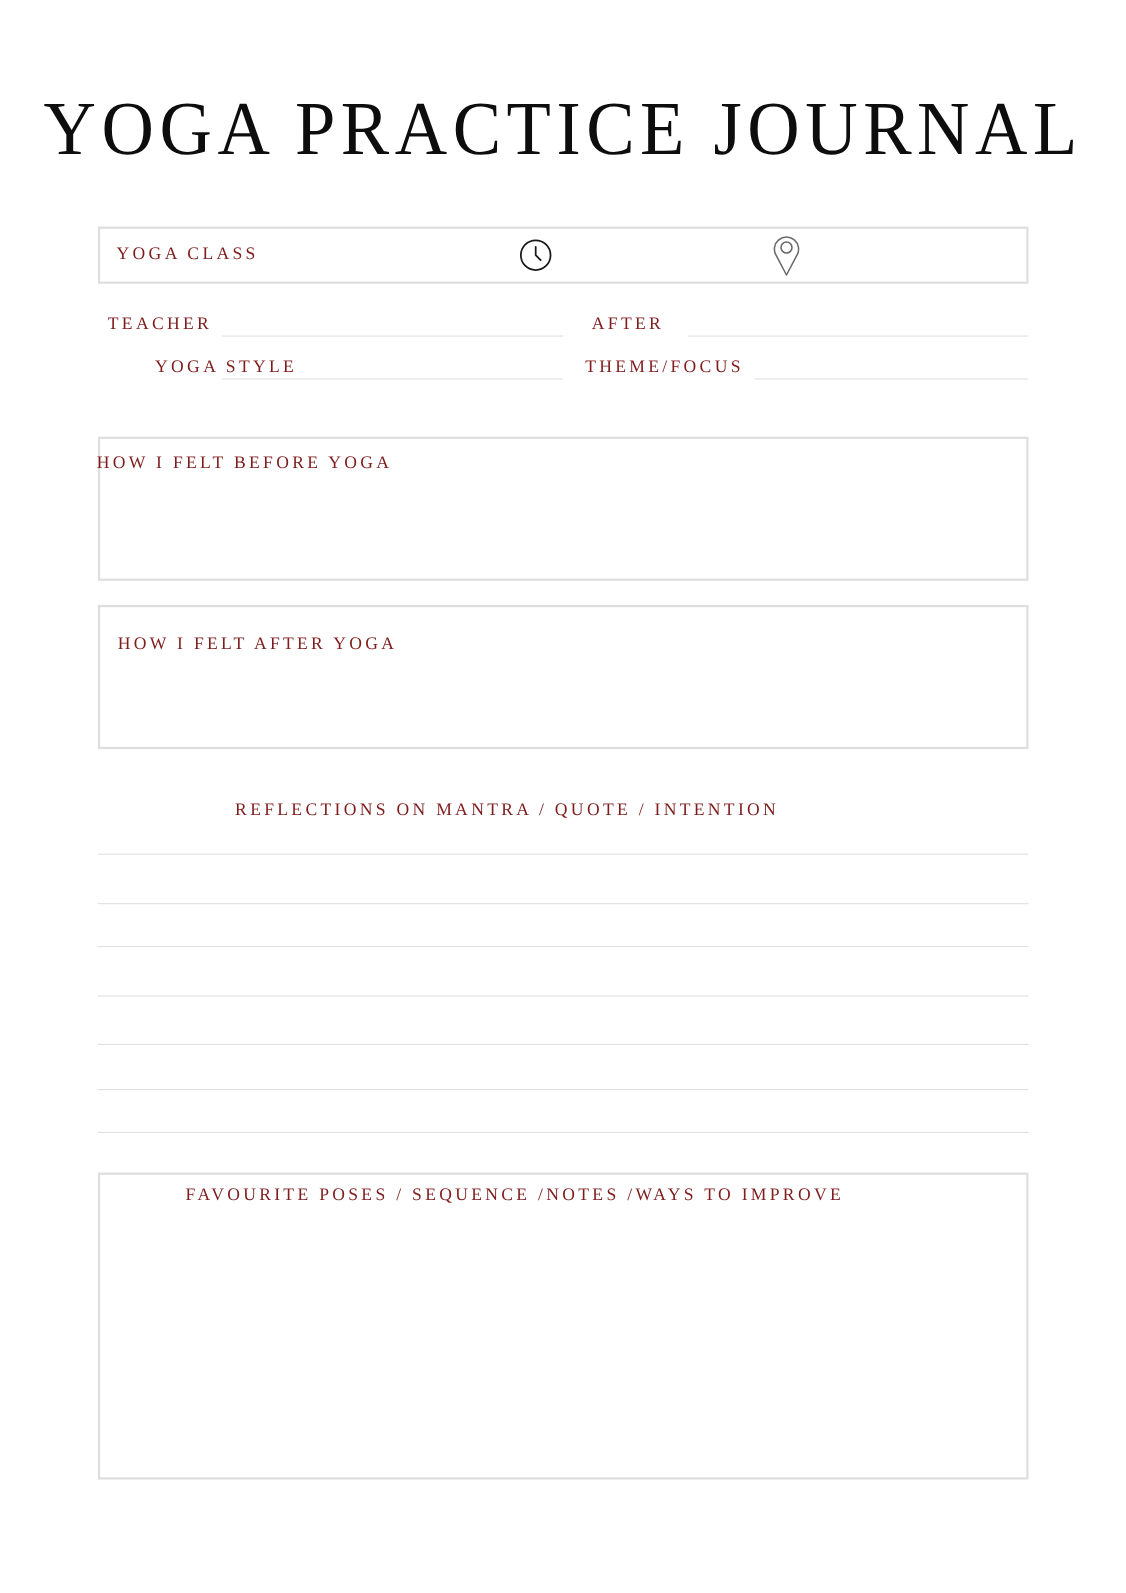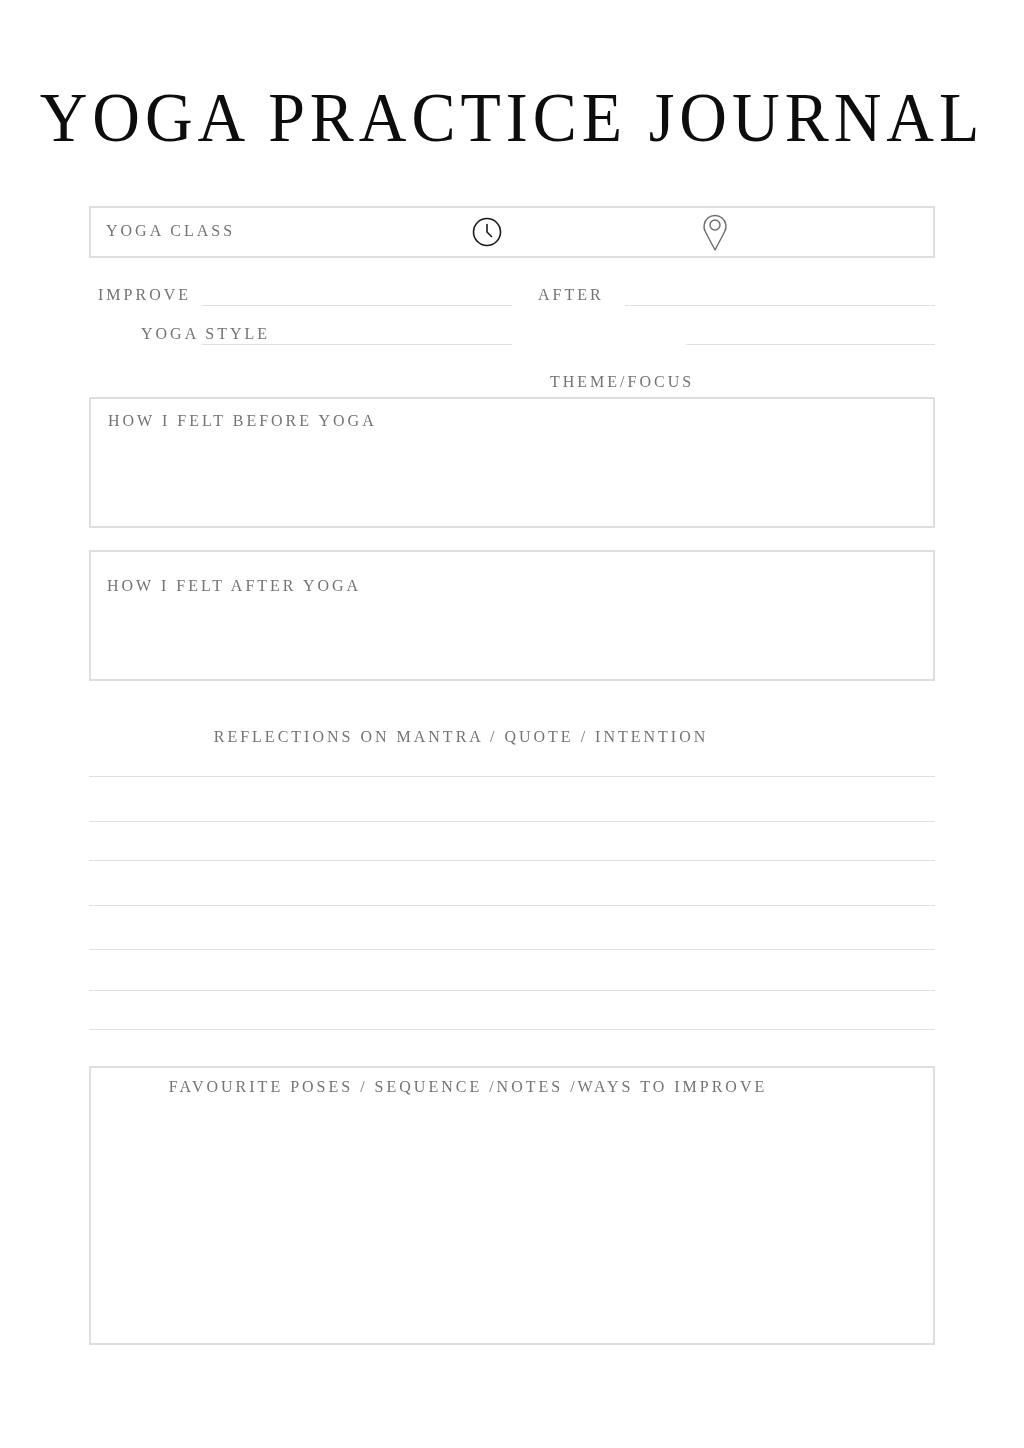--- a/index.html
+++ b/index.html
@@ -6,21 +6,21 @@
     body { width: 1024px; height: 1448px; position: relative; overflow: hidden; font-family: "DejaVu Serif", "Liberation Serif", serif; color: #1e1e1e; }
     .abs { position: absolute; }
     .title {
       left: 0; width: 1024px; top: 80px; text-align: center;
       font-family: "Liberation Serif", "DejaVu Serif", serif;
       font-size: 66px; letter-spacing: 5px; color: #0d0d0d; line-height: 76px;
       transform: scaleY(1.05);
     }
     .label {
       font-family: "Liberation Serif", "DejaVu Serif", serif;
-      font-size: 16px; letter-spacing: 3px; color: #737373; white-space: nowrap;
+      font-size: 16px; letter-spacing: 3px; color: #7f1d1d; white-space: nowrap;
     }
     .box { border: 2px solid #dedede; box-sizing: border-box; background: #fff; }
     .hline { height: 0; border-top: 1.5px solid #e0e0e0; }
     .icon svg { display: block; }
   </style>
 </head>
 <body>
 
 <div class="abs title">YOGA PRACTICE JOURNAL</div>
 
@@ -32,34 +32,34 @@
     <path d="M15 7.5 L15 15 L19.5 19.5" fill="none" stroke="#1a1a1a" stroke-width="1.6" stroke-linecap="round"></path>
   </svg>
 </div>
 <div class="abs icon" style="left:702px; top:212px;">
   <svg width="26" height="40" viewBox="0 0 26 40">
     <path d="M13 38 L3.5 20 A11 11 0 1 1 22.5 20 Z" fill="none" stroke="#6a6a6a" stroke-width="1.4" stroke-linejoin="round"></path>
     <circle cx="13" cy="13" r="5" fill="none" stroke="#6a6a6a" stroke-width="1.4"></circle>
   </svg>
 </div>
 
-<div class="abs label" style="left:98px; top:286px;">IMPROVE</div>
+<div class="abs label" style="left:98px; top:286px;">TEACHER</div>
 <div class="abs hline" style="left:202px; top:305px; width:310px;"></div>
 
 <div class="abs label" style="left:538px; top:286px;">AFTER</div>
 <div class="abs hline" style="left:625px; top:305px; width:310px;"></div>
 
 <div class="abs label" style="left:98px; top:325px;margin-left:43px;">YOGA STYLE</div>
 <div class="abs hline" style="left:202px; top:344px; width:310px;"></div>
 
-<div class="abs label" style="left:550px; top:325px;margin-top:48px;">THEME/FOCUS</div>
+<div class="abs label" style="left:532px; top:325px;">THEME/FOCUS</div>
 <div class="abs hline" style="left:686px; top:344px; width:249px;"></div>
 
 <div class="abs box" style="left:89px; top:397px; width:846px; height:131px;"></div>
-<div class="abs label" style="left:108px; top:412px;">HOW I FELT BEFORE YOGA</div>
+<div class="abs label" style="left:88px; top:412px;">HOW I FELT BEFORE YOGA</div>
 
 <div class="abs box" style="left:89px; top:550px; width:846px; height:131px;"></div>
 <div class="abs label" style="left:107px; top:566px;margin-top:11px;">HOW I FELT AFTER YOGA</div>
 
 <div class="abs label" style="left:0; width:922px; text-align:center; top:728px;">REFLECTIONS ON MANTRA / QUOTE / INTENTION</div>
 <div class="abs hline" style="left:89px; top:776px; width:846px;"></div>
 <div class="abs hline" style="left:89px; top:821px; width:846px;"></div>
 <div class="abs hline" style="left:89px; top:860px; width:846px;"></div>
 <div class="abs hline" style="left:89px; top:905px; width:846px;"></div>
 <div class="abs hline" style="left:89px; top:949px; width:846px;"></div>

